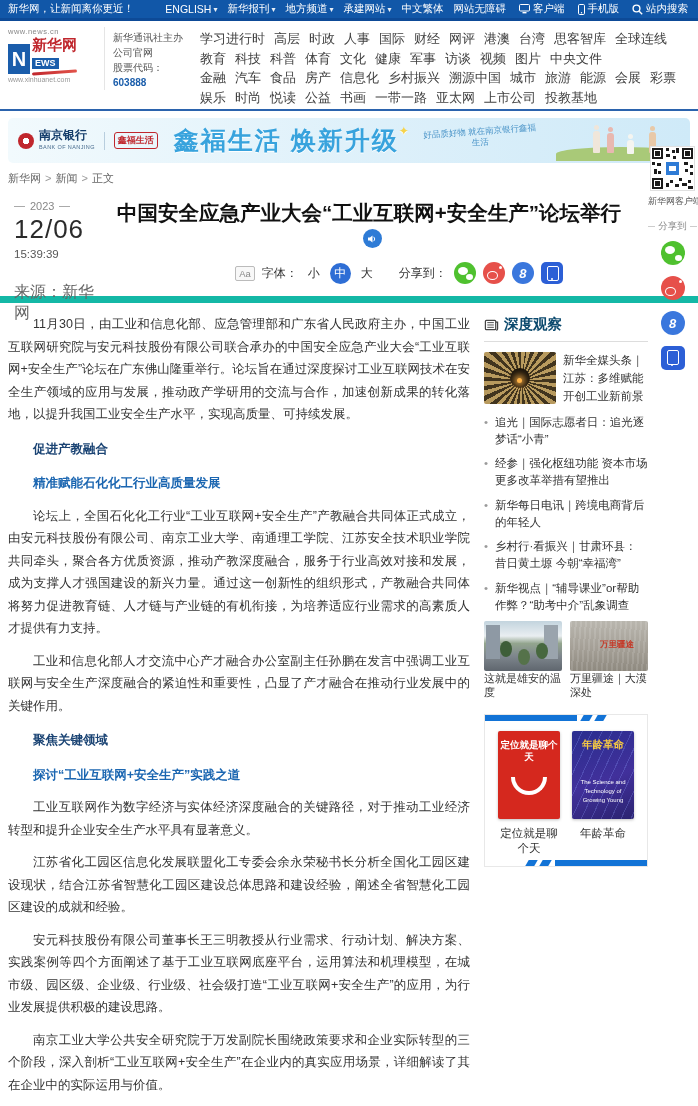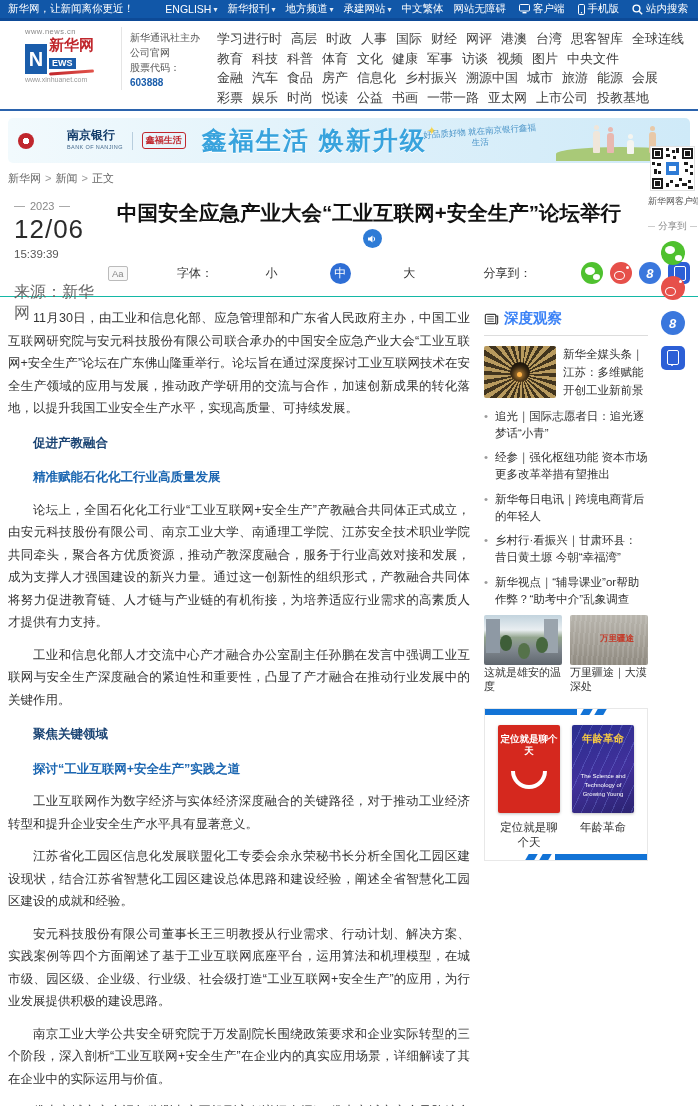--- a/index.html
+++ b/index.html
@@ -12,21 +12,21 @@
             display:flex; align-items:center; justify-content:space-between;
             padding:0 10px 0 8px; color:#fff; font-size:10.5px; }
   .topbar-right { display:flex; align-items:center; gap:13px; }
   .tb-link { display:inline-flex; align-items:center; gap:2px; cursor:pointer; white-space:nowrap; }
   .caret { font-size:8px; opacity:.9; }
   .tb-util { display:inline-flex; align-items:center; gap:3px; cursor:pointer; white-space:nowrap; }
   .tb-util svg { display:block; }
 
   
   .header { display:flex; align-items:flex-start; padding:6px 8px 4px; gap:10px; background:#fff; }
-  .logo { width:86px; cursor:pointer;margin-left:17px; }
+  .logo { width:86px; cursor:pointer; }
   .logo .url-top { font-size:7.5px; color:#888; letter-spacing:.5px; }
   .logo-main { display:flex; align-items:flex-end; margin-top:1px; }
   .logo-n { background:#1a5dab; color:#fff; font-weight:bold; width:22px; height:30px;
             display:flex; align-items:center; justify-content:center; font-size:20px; }
   .logo-right { margin-left:2px; }
   .logo-cn { color:#c0272d; font-weight:bold; font-size:15px; line-height:15px; }
   .logo-en { background:#1a5dab; color:#fff; font-size:9px; font-weight:bold; padding:0 3px;
              display:inline-block; line-height:11px; }
   .logo-swoosh { height:3px; background:linear-gradient(90deg,#c0272d,#e2534a); border-radius:2px; margin-top:1px; transform:rotate(-4deg); }
   .logo .url-bottom { font-size:7px; color:#999; margin-top:2px; }
@@ -38,21 +38,21 @@
   .nav-row + .nav-row { margin-top:4px; }
   .nav-row span { cursor:pointer; white-space:nowrap; }
   .header-rule { height:2px; background:#2b63ad; }
 
   
   .banner { margin:7px 8px 0; height:45px; border-radius:5px; position:relative; overflow:hidden;
             background:linear-gradient(90deg,#f2fafd 0%,#ddf0fa 55%,#cfeaf8 100%);
             display:flex; align-items:center; padding:0 10px; cursor:pointer; }
   .bank { display:flex; align-items:center; gap:5px; }
   .bank-logo { width:16px; height:16px; border-radius:50%; background:radial-gradient(circle at 50% 50%, #fff 0 3px, #c0272d 3px); }
-  .bank-name { color:#143d6b; font-weight:bold; font-size:12px; line-height:12px;margin-left:28px; }
+  .bank-name { color:#143d6b; font-weight:bold; font-size:12px; line-height:12px; }
   .bank-name small { display:block; font-weight:normal; font-size:5.5px; color:#5a7; color:#476b8e; letter-spacing:.4px; }
   .bank-sep { width:1px; height:18px; background:#b8cede; margin:0 4px; }
   .bank-badge { color:#c0272d; border:1px solid #c0272d; border-radius:3px; font-size:9px; padding:1px 3px; font-weight:bold; }
   .banner-headline { color:#38a3dd; font-size:25px; font-weight:bold; letter-spacing:2px; margin-left:16px;
                      text-shadow:0 1px 0 #fff; white-space:nowrap; }
   .banner-star { color:#f5d34c; font-size:12px; vertical-align:top; }
   .banner-tagline { position:absolute; right:150px; top:8px; width:120px; font-size:8.5px; color:#4a94c8;
                     transform:rotate(-4deg); line-height:11px; text-align:center; }
   .banner-art { position:absolute; right:4px; top:2px; width:130px; height:41px; }
   .hill { position:absolute; bottom:0; right:0; width:130px; height:14px; background:#a9c978; border-radius:50% 50% 0 0; }
@@ -62,32 +62,32 @@
   .p2 { right:72px; background:#e8b8b0; height:20px; }
   .p3 { right:52px; background:#f5f5f0; height:14px; bottom:7px; }
   .p4 { right:30px; background:#e8c9a8; height:21px; }
 
   
   .breadcrumb { padding:8px 8px 6px; font-size:11px; color:#666; }
   .breadcrumb span { cursor:pointer; }
   .breadcrumb .sep { margin:0 4px; color:#999; cursor:default; }
 
   
-  .art-head { position:relative; padding:6px 8px 12px; border-bottom:1px solid #14b8a6; }
+  .art-head { position:relative; padding:6px 8px 12px; border-bottom:7px solid #14b8a6; }
   .date-col { position:absolute; left:14px; top:8px; width:92px; }
   .year { font-size:11px; color:#888; display:flex; align-items:center; gap:5px; }
   .year::before,.year::after { content:""; width:11px; height:1px; background:#aaa; }
   .daynum { font-size:26px; color:#2b2b2b; margin:2px 0 3px; letter-spacing:1px; }
   .timetxt { font-size:11.5px; color:#555; }
   .source { font-size:16px; color:#666; margin-top:22px; }
   .title-wrap { margin-left:100px; margin-right:60px; text-align:center; }
   .title { font-size:20.5px; font-weight:bold; color:#111; line-height:1.45; display:inline; }
   .audio-btn { display:inline-flex; width:19px; height:19px; border-radius:50%; background:#2e7bd6;
                align-items:center; justify-content:center; vertical-align:-3px; margin-left:6px; cursor:pointer; }
-  .meta-row { margin:14px 0 0 100px; display:flex; align-items:center; justify-content:space-between; gap:16px;
+  .meta-row { margin:14px 0 0 100px; display:flex; align-items:center; justify-content:center; gap:7px;
               font-size:12px; color:#333; }
   .aa-box { border:1px solid #bbb; border-radius:2px; color:#888; font-size:9.5px; padding:1px 3px; background:#f8f8f8; }
   .fs-opt { cursor:pointer; padding:0 3px; }
   .fs-opt.sel { background:#2e6ed5; color:#fff; border-radius:50%; width:21px; height:21px;
                 display:inline-flex; align-items:center; justify-content:center; padding:0; }
   .share-label { margin-left:16px; }
   .share-icons { display:flex; gap:7px; align-items:center; }
   .sicon { width:22px; height:22px; border-radius:50%; position:relative; cursor:pointer; flex:0 0 auto; }
   .ic-wechat { background:#4fc12f; }
   .ic-wechat::before { content:""; position:absolute; left:4px; top:5px; width:10px; height:8px; background:#fff; border-radius:50%; }
@@ -104,21 +104,21 @@
   
   .main { display:flex; padding:10px 8px 0; gap:14px; }
   .article-col { width:462px; flex:0 0 462px; }
   .blk { font-size:12.5px; line-height:1.8; text-align:justify; margin-bottom:10px; color:#333; }
   .blk.p { text-indent:2em; }
   .blk.h-navy { font-weight:bold; color:#1b4474; text-indent:2em; margin:12px 0 10px; }
   .blk.h-blue { font-weight:bold; color:#1b66b1; text-indent:2em; margin:12px 0 10px; }
 
   
   .sidebar { width:164px; flex:0 0 164px; }
-  .sb-head { display:flex; align-items:center; gap:5px; font-size:14.5px; font-weight:bold; color:#3b82f6;
+  .sb-head { display:flex; align-items:center; gap:5px; font-size:14.5px; font-weight:bold; color:#0c4a6e;
              padding:2px 0 7px; border-bottom:1px solid #ddd; }
   .sb-featured { display:flex; gap:7px; margin:10px 0 8px; cursor:pointer; }
   .sb-featured .thumb { width:72px; height:52px; flex:0 0 72px; border-radius:2px;
       background:repeating-conic-gradient(from 10deg at 52% 55%, #b89a5e 0 7deg, #41341e 7deg 14deg); position:relative; overflow:hidden; }
   .sb-featured .thumb::before { content:""; position:absolute; left:26px; top:16px; width:20px; height:20px; border-radius:50%; background:#1c150c; }
   .sb-featured .thumb::after { content:""; position:absolute; left:33px; top:26px; width:5px; height:5px; border-radius:50%; background:#ffb347; box-shadow:0 0 6px 3px rgba(255,179,71,.8); }
   .sb-featured .txt { font-size:11.5px; line-height:1.55; color:#333; }
   .sb-list { list-style:none; margin-top:2px; }
   .sb-list li { font-size:11.5px; line-height:1.5; color:#333; padding-left:11px; position:relative; margin-bottom:7px; cursor:pointer; }
   .sb-list li::before { content:"•"; position:absolute; left:0; top:0; color:#9a9a9a; }

